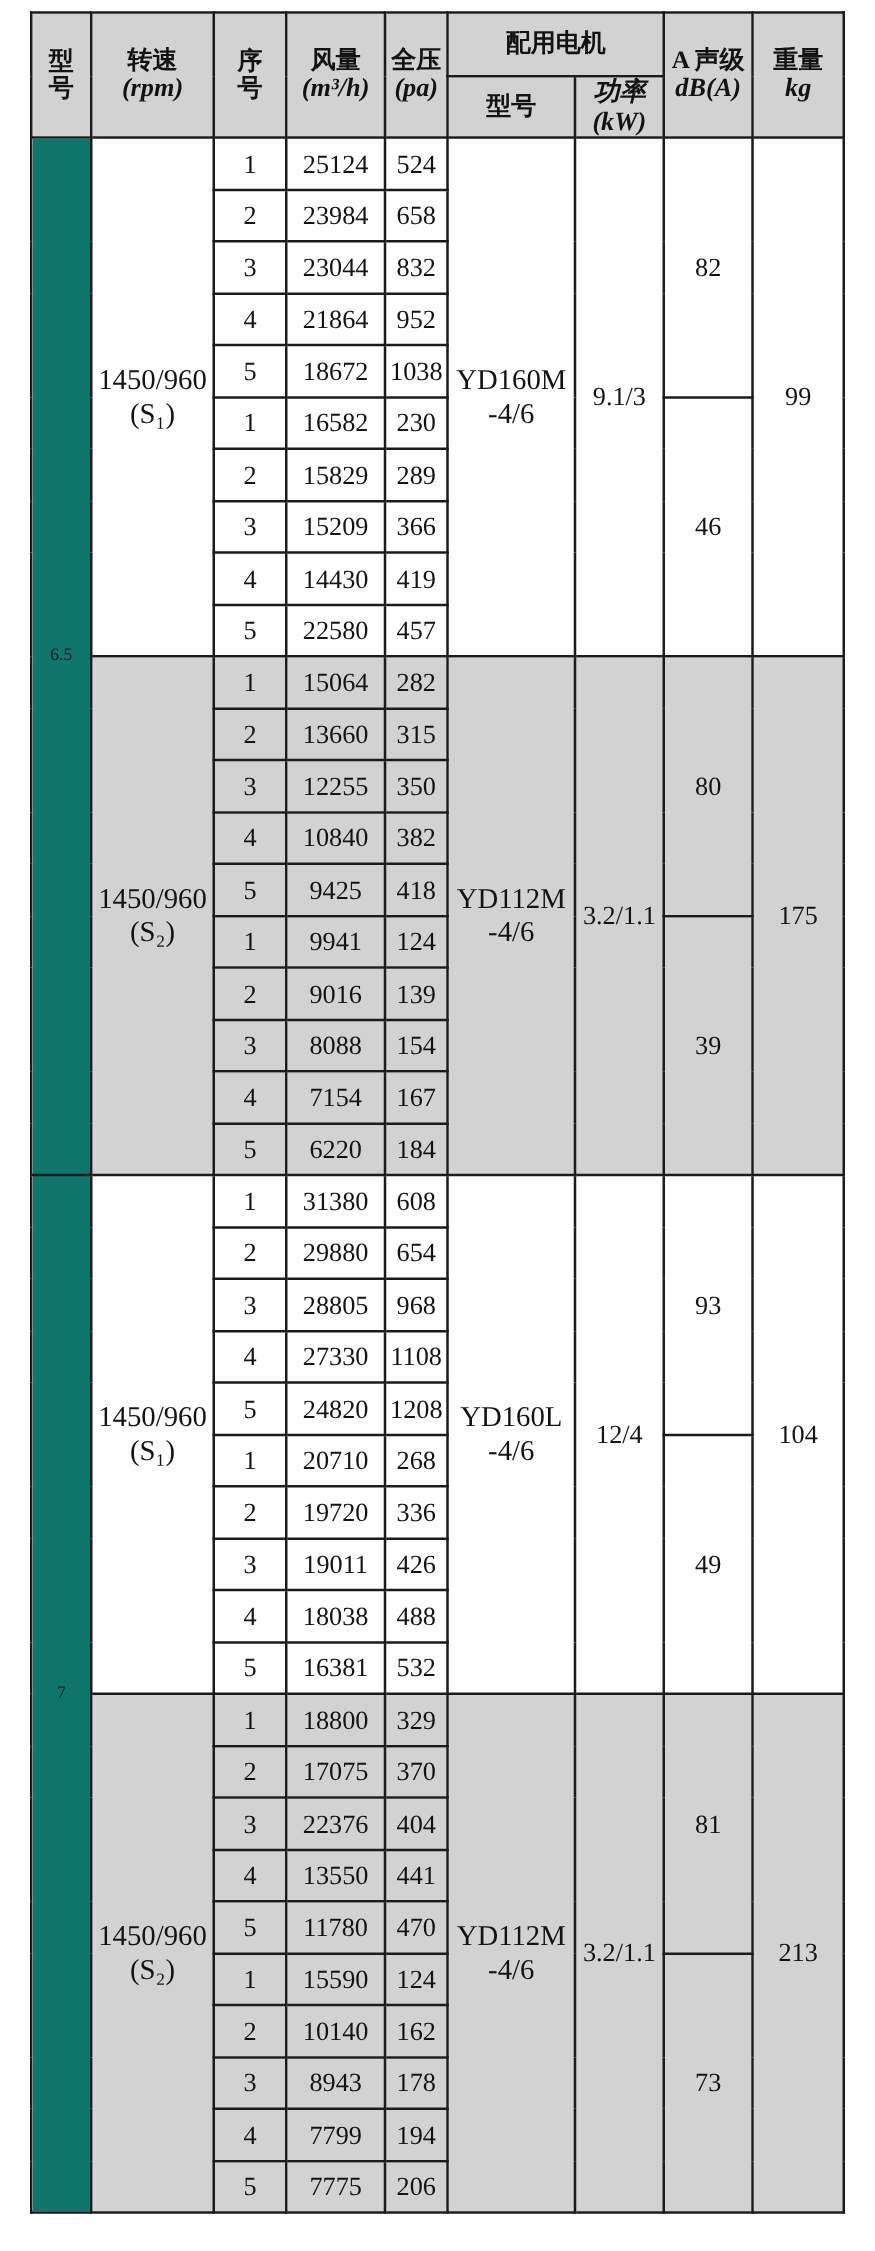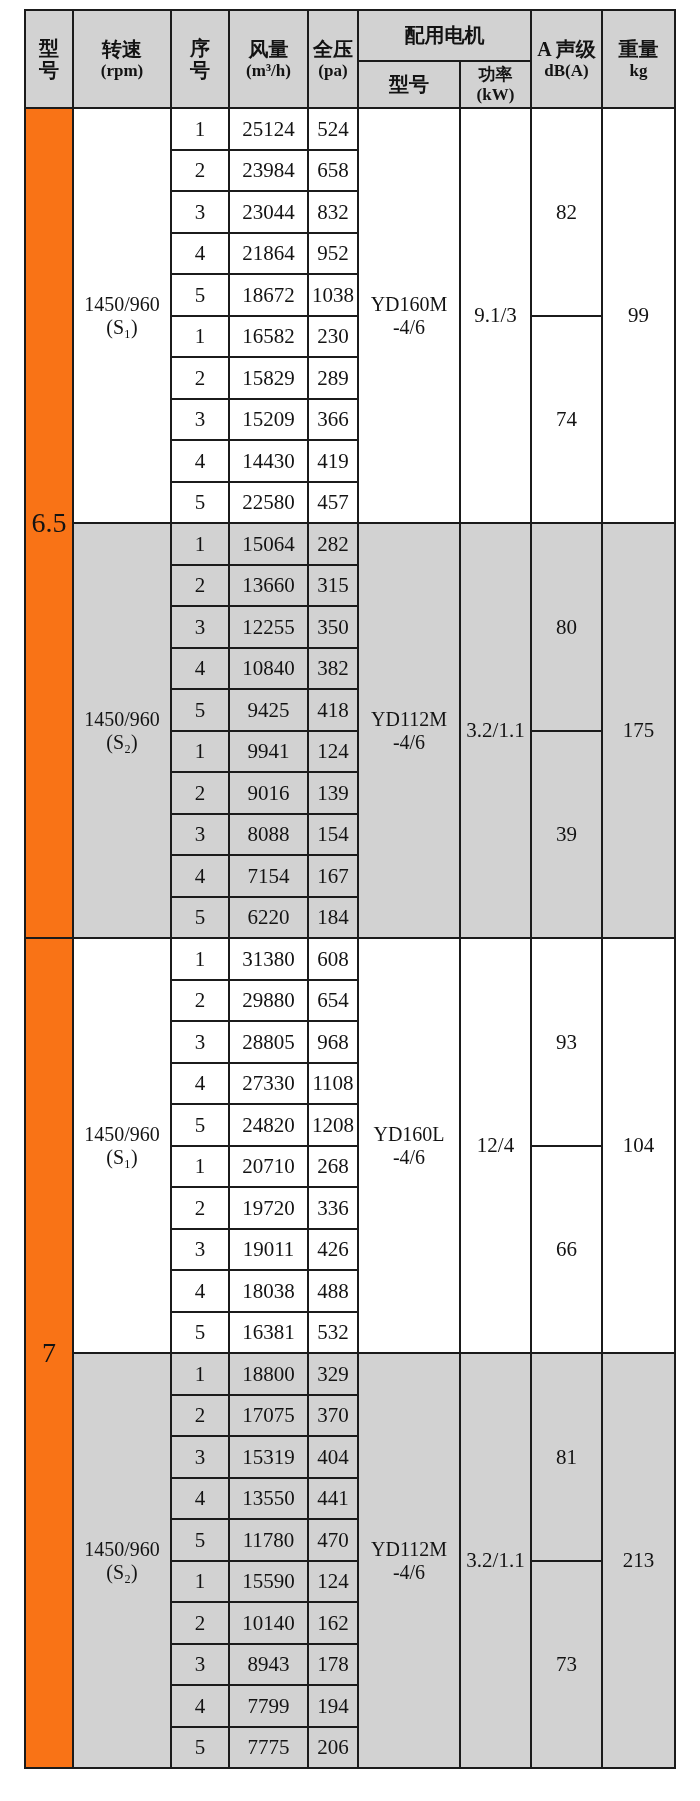--- a/index.html
+++ b/index.html
@@ -30,26 +30,26 @@
     overflow: hidden;
   }
   .spec thead th {
     background: #d2d2d2;
     font-weight: bold;
   }
   tr.h1 { height: 51px; }
   tr.h2 { height: 47px; }
   .spec tbody tr { height: 41.5px; }
   .zh  { font-size: 20px; line-height: 1.12; }
-  .sub { font-size: 17px; line-height: 1.12; }
+  .sub { font-size: 21px; line-height: 1.12; font-style: italic; }
   .spec td { font-size: 21px; }
-  td.model-cell { font-size: 28px; background: #f97316; }
+  td.model-cell { font-size: 14px; background: #0f766e; }
   td.shaded { background: #d2d2d2; }
   .cl { line-height: 1.15; }
-  td.speed-cell .cl, td.motor-cell .cl { font-size: 20px; }
+  td.speed-cell .cl, td.motor-cell .cl { font-size: 23px; }
 </style>
 </head>
 <body>
 
 <table class="spec">
   <colgroup>
     <col style="width:48px">
     <col style="width:98px">
     <col style="width:58px">
     <col style="width:79px">
@@ -183,21 +183,21 @@
         <td>
           <div class="cl">1</div>
         </td>
         <td>
           <div class="cl">16582</div>
         </td>
         <td>
           <div class="cl">230</div>
         </td>
         <td rowspan="5">
-          <div class="cl">74</div>
+          <div class="cl">46</div>
         </td>
       </tr>
       <tr>
         <td>
           <div class="cl">2</div>
         </td>
         <td>
           <div class="cl">15829</div>
         </td>
         <td>
@@ -446,21 +446,21 @@
         <td>
           <div class="cl">1</div>
         </td>
         <td>
           <div class="cl">20710</div>
         </td>
         <td>
           <div class="cl">268</div>
         </td>
         <td rowspan="5">
-          <div class="cl">66</div>
+          <div class="cl">49</div>
         </td>
       </tr>
       <tr>
         <td>
           <div class="cl">2</div>
         </td>
         <td>
           <div class="cl">19720</div>
         </td>
         <td>
@@ -537,21 +537,21 @@
         </td>
         <td class="shaded">
           <div class="cl">370</div>
         </td>
       </tr>
       <tr>
         <td class="shaded">
           <div class="cl">3</div>
         </td>
         <td class="shaded">
-          <div class="cl">15319</div>
+          <div class="cl">22376</div>
         </td>
         <td class="shaded">
           <div class="cl">404</div>
         </td>
       </tr>
       <tr>
         <td class="shaded">
           <div class="cl">4</div>
         </td>
         <td class="shaded">

